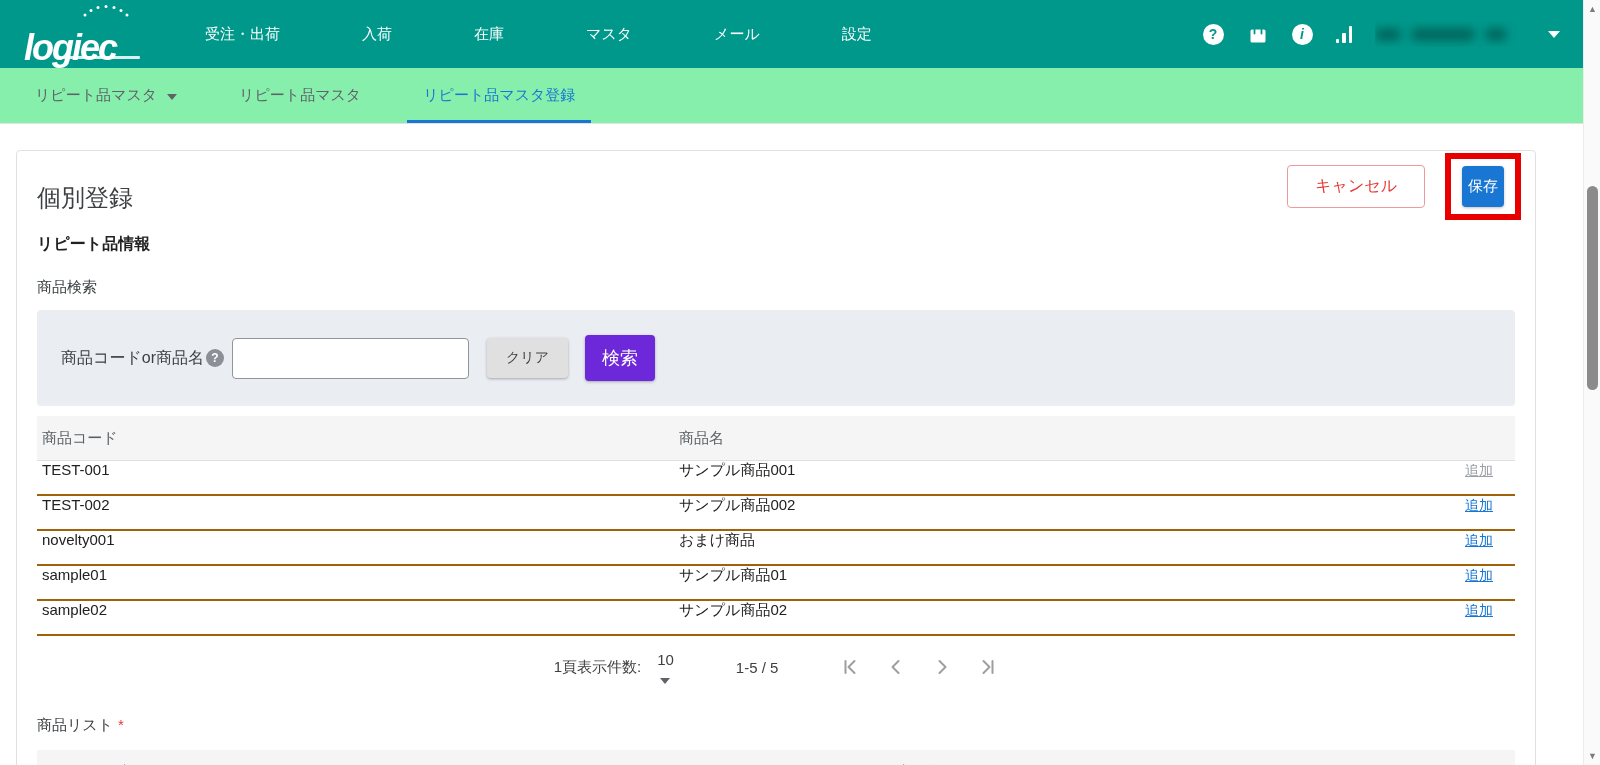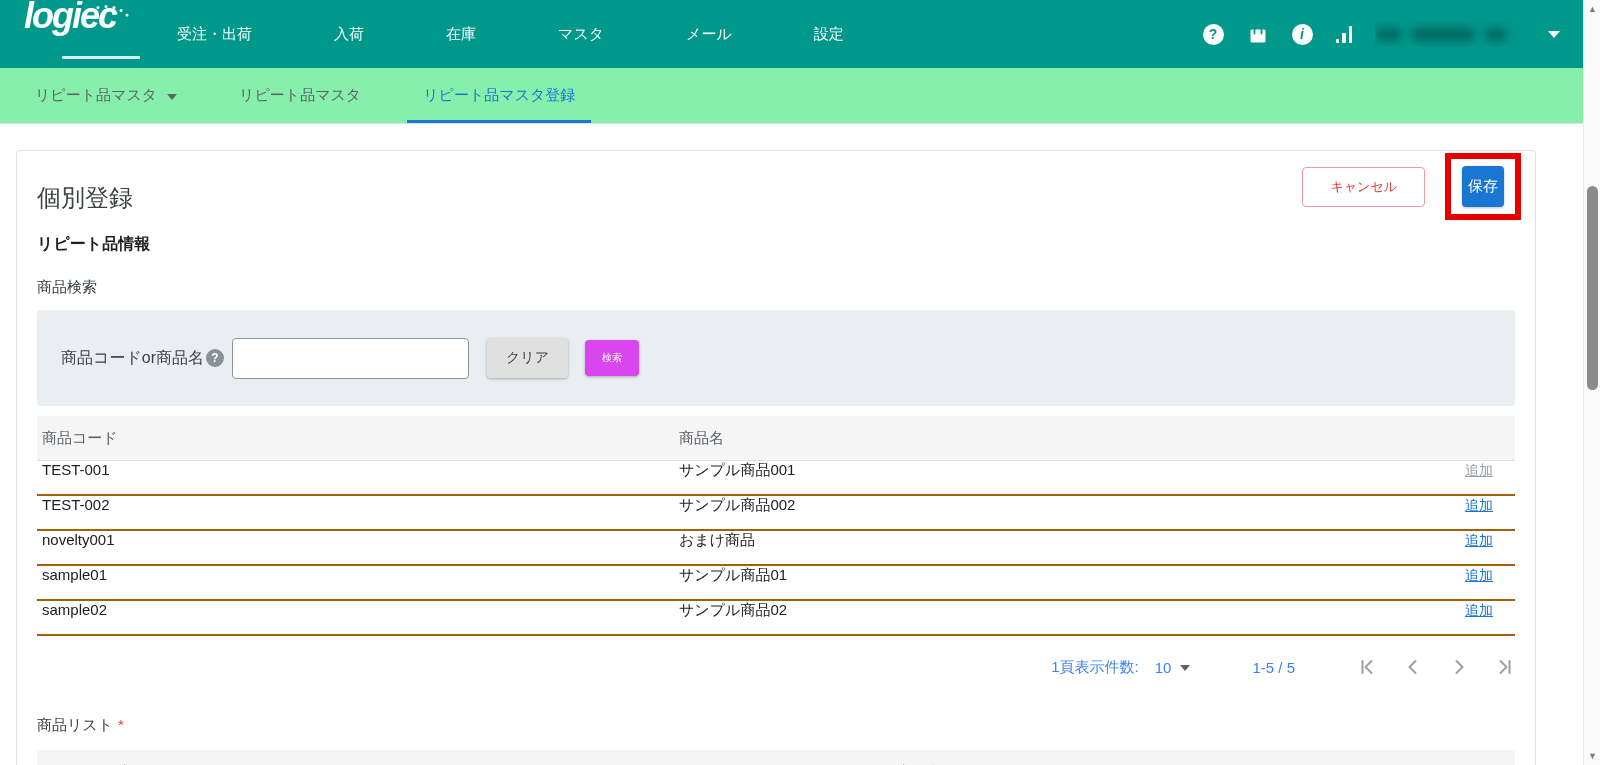--- a/index.html
+++ b/index.html
@@ -7,21 +7,21 @@
   body {
     font-family:"Liberation Sans","DejaVu Sans",sans-serif;
     background:#fff; color:#212121; position:relative;
   }
 
   
   .navbar {
     height:68px; background:#00988b; display:flex; align-items:stretch;
     padding-left:24px; padding-right:40px;
   }
-  .logo { display:flex; align-items:flex-start; margin-right:28px; position:relative; }
+  .logo { display:flex; align-items:flex-end; margin-right:56px; position:relative; }
   .logo-text {
     color:#fff; font-size:36px; font-weight:bold; font-style:italic;
     letter-spacing:-2px; line-height:1; position:relative; top:-2px;
   }
   .logo-rays { position:absolute; top:4px; left:58px; }
   .logo-tagline {
     position:absolute; bottom:9px; left:38px; width:78px; height:3px;
     background:rgba(255,255,255,.85); border-radius:1px;
   }
   .nav-items { display:flex; align-items:stretch;gap:16px; }
@@ -65,21 +65,21 @@
 
   
   .card {
     margin:26px 0 0 16px; width:1520px; height:660px;
     border:1px solid #e0e0e0; border-radius:4px; background:#fff; overflow:hidden;
   }
   .card-header { display:flex; align-items:center; padding:2px 14px 0 20px; }
   .page-title { font-size:24px; color:#3c4043; font-weight:400; padding-top:22px; }
   .header-buttons { margin-left:auto; display:flex; align-items:center; }
   .btn-cancel {
-    background:#fff; border:1px solid #ef9a9a; color:#e53935; font-size:13px;
+    background:#fff; border:1px solid #ef9a9a; color:#e53935; font-size:16px;
     padding:10px 27px; border-radius:4px; cursor:pointer; font-family:inherit;
   }
   .annotation-box { border:6px solid #e80000; padding:7px 11px; margin-left:20px; }
   .btn-save {
     background:#1976d2; border:none; color:#fff; font-size:15px;
     padding:11px 6px; border-radius:4px; cursor:pointer; font-family:inherit;
     box-shadow:0 1px 3px rgba(0,0,0,.25);
   }
   .section-title { margin:14px 20px 0; font-size:16px; font-weight:bold; color:#212121; }
   .search-title { margin:23px 20px 13px; font-size:15px; color:#3c4043; }
@@ -97,21 +97,21 @@
   .search-input {
     margin-left:8px; width:237px; height:41px; border:1px solid #8f959b; border-radius:4px;
     background:#fff; font-size:15px; padding:0 10px; font-family:inherit;
   }
   .btn-clear {
     margin-left:18px; background:#e0e0e0; border:none; color:#424242; font-size:14px;
     padding:11px 19px; border-radius:4px; cursor:pointer; font-family:inherit;
     box-shadow:0 1px 3px rgba(0,0,0,.3);
   }
   .btn-search {
-    margin-left:17px; background:#d946ef; border:none; color:#fff; font-size:10px;
+    margin-left:17px; background:#6d28d9; border:none; color:#fff; font-size:18px;
     padding:11px 17px; border-radius:4px; cursor:pointer; font-family:inherit;
     box-shadow:0 1px 3px rgba(0,0,0,.3);
     text-align:center;
   }
 
   
   .rtable { margin:10px 20px 0; }
   .thead {
     display:flex; align-items:center; background:#f5f5f6; height:45px;
     font-size:15px; color:#5a5f64; border-bottom:1px solid #e0e0e0;
@@ -121,25 +121,25 @@
     font-size:15px; color:#212121;
   }
   .col-code { width:642px; padding-left:5px; }
   .col-name { flex:1; }
   .col-action { padding-right:22px; }
   .action-link { color:#1977d3; text-decoration:underline; font-size:14px; cursor:pointer; }
   .action-link.disabled { color:#9aa0a6; cursor:default; }
 
   
   .pagination {
-    margin:9px 20px 0; height:44px; display:flex; align-items:center; justify-content:flex-end;
-    font-size:15px; color:#3b82f6;
+    margin:9px 20px 0; height:44px; display:flex; align-items:center; justify-content:center;
+    font-size:15px; color:#404040;
   }
   .pp-label { margin-right:16px; }
-  .pp-select { display:flex; align-items:center; gap:9px; cursor:pointer; }
+  .pp-select { display:flex; align-items:center; gap:9px; cursor:pointer;flex-direction:column; }
   .caret-dark {
     width:0; height:0; border-left:5px solid transparent; border-right:5px solid transparent;
     border-top:6px solid #5f6368; position:relative; top:1px;
   }
   .range-label { margin-left:62px; }
   .pager-icons { display:flex; align-items:center; gap:26px; margin-left:62px; }
   .pager-icons svg { display:block; cursor:pointer; }
 
   
   .plist-title { margin:27px 20px 15px; font-size:15px; color:#3c4043; }

